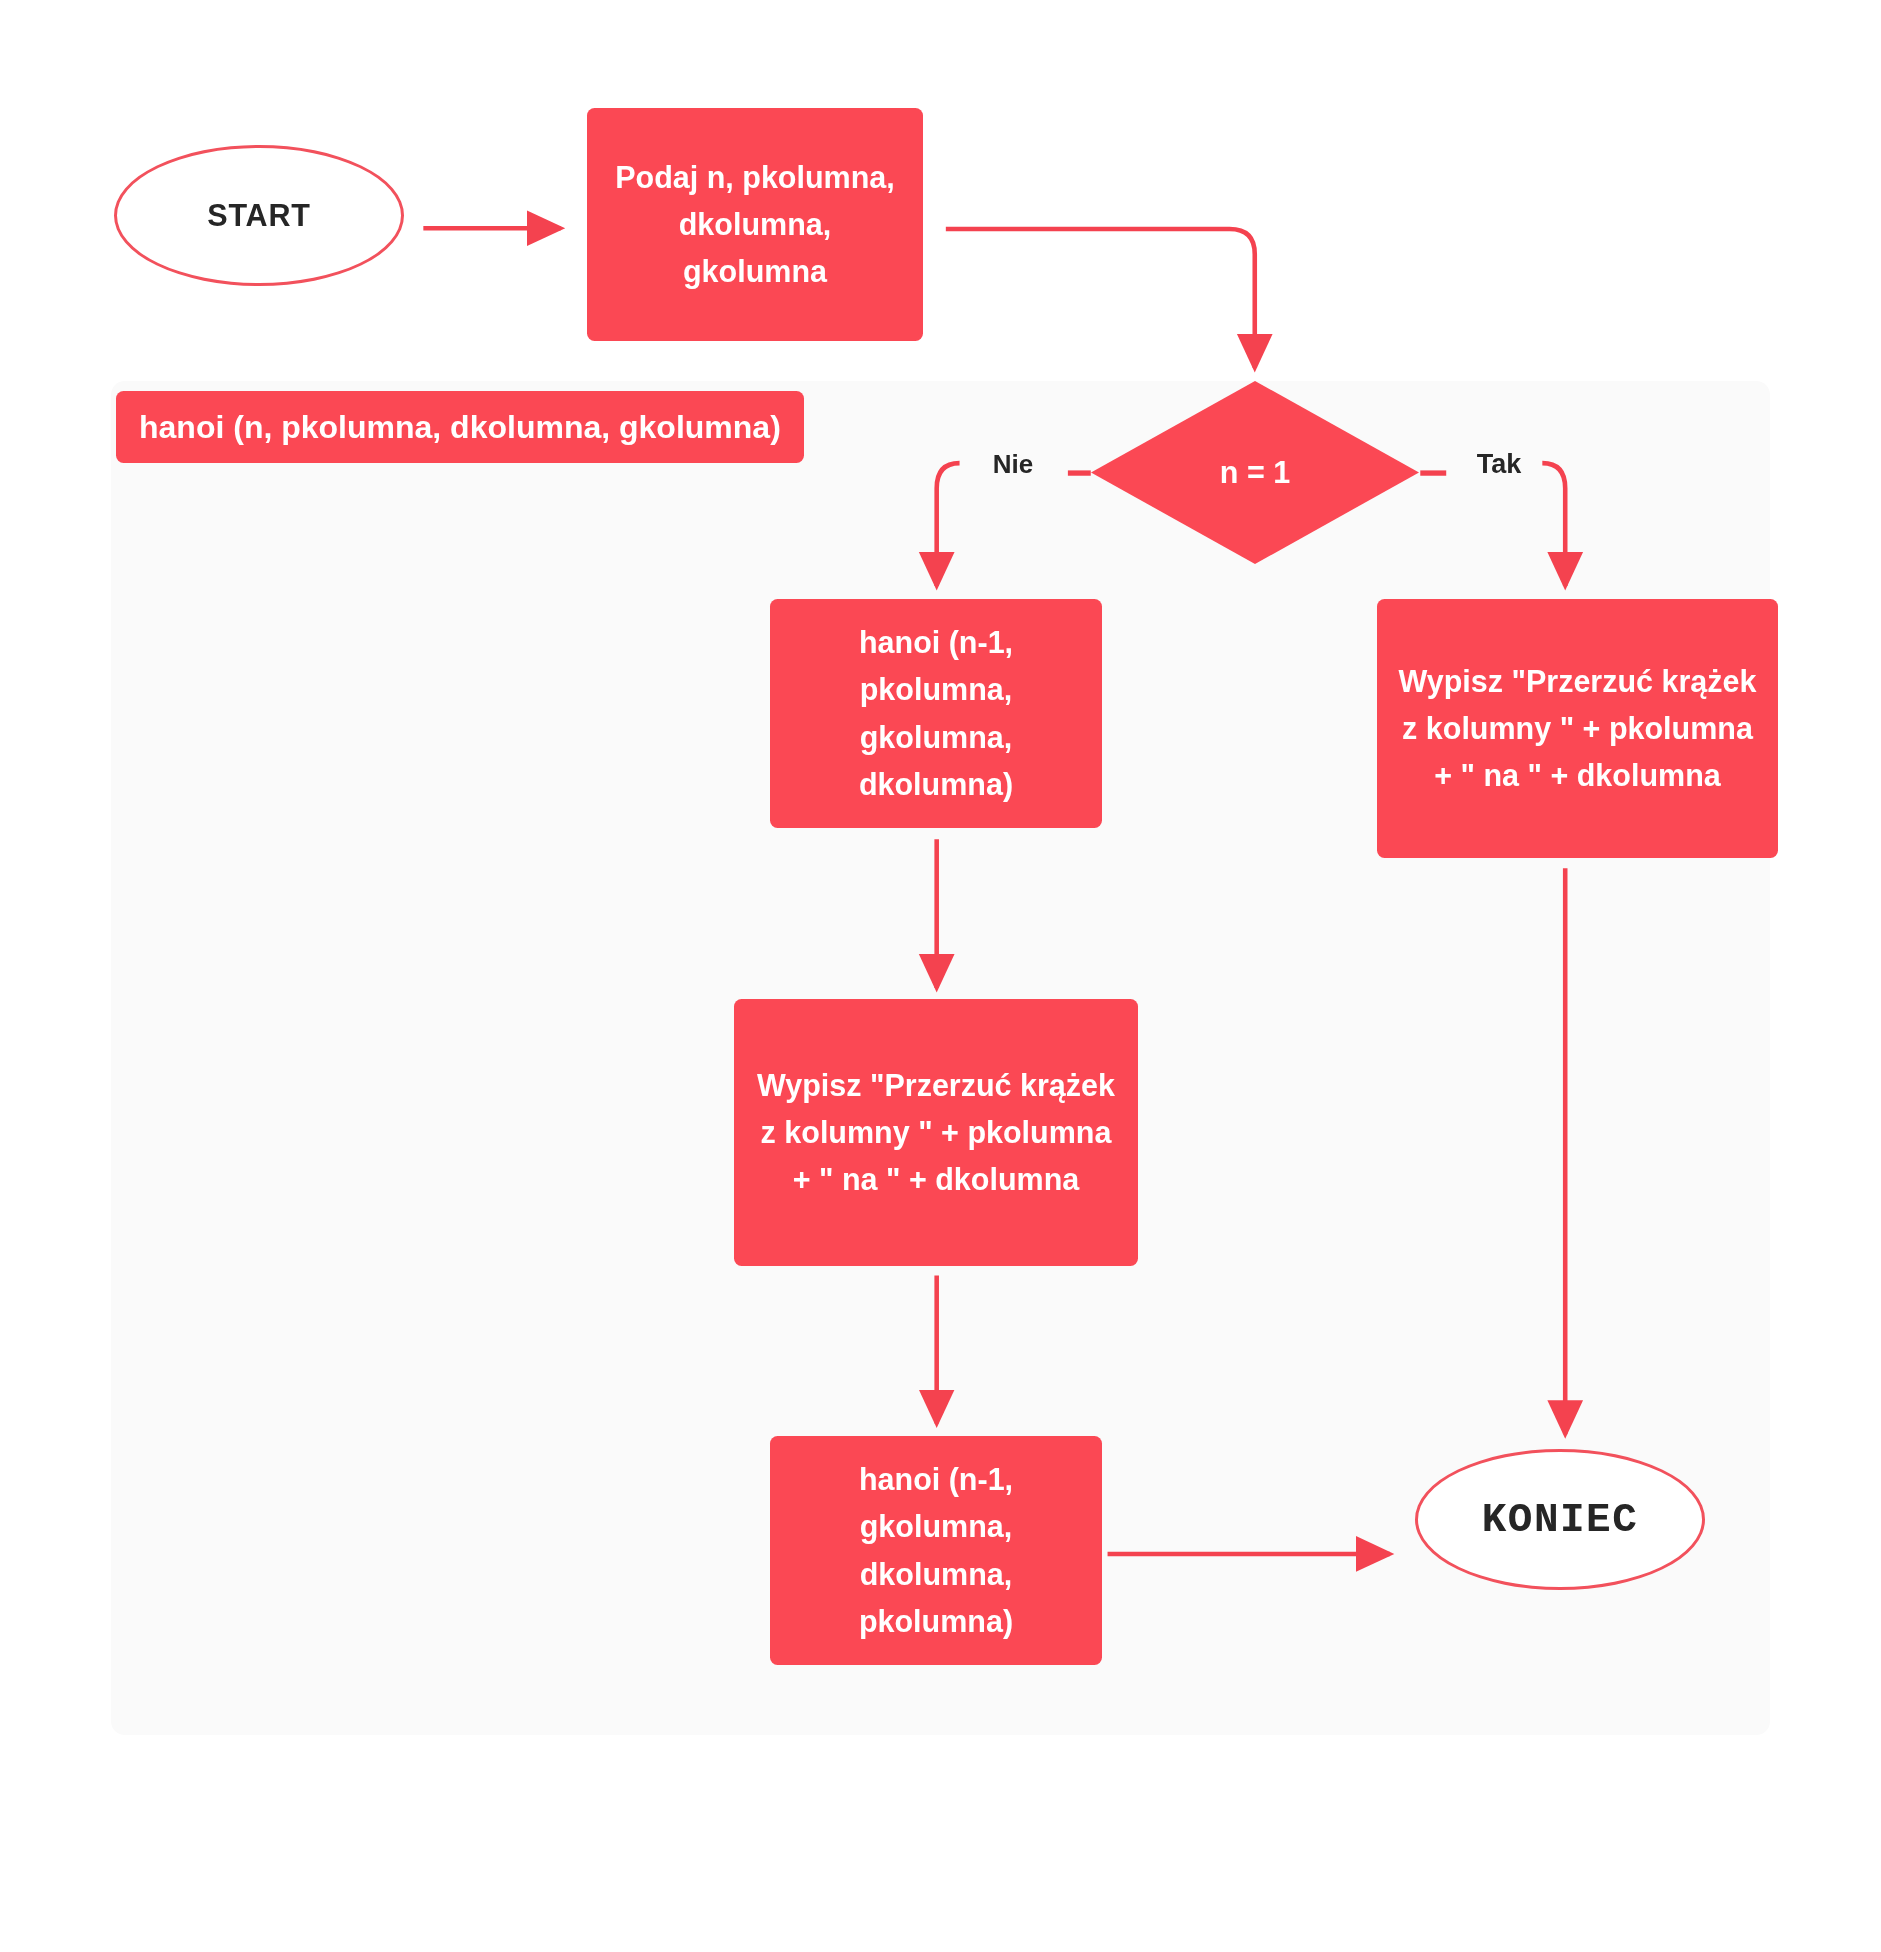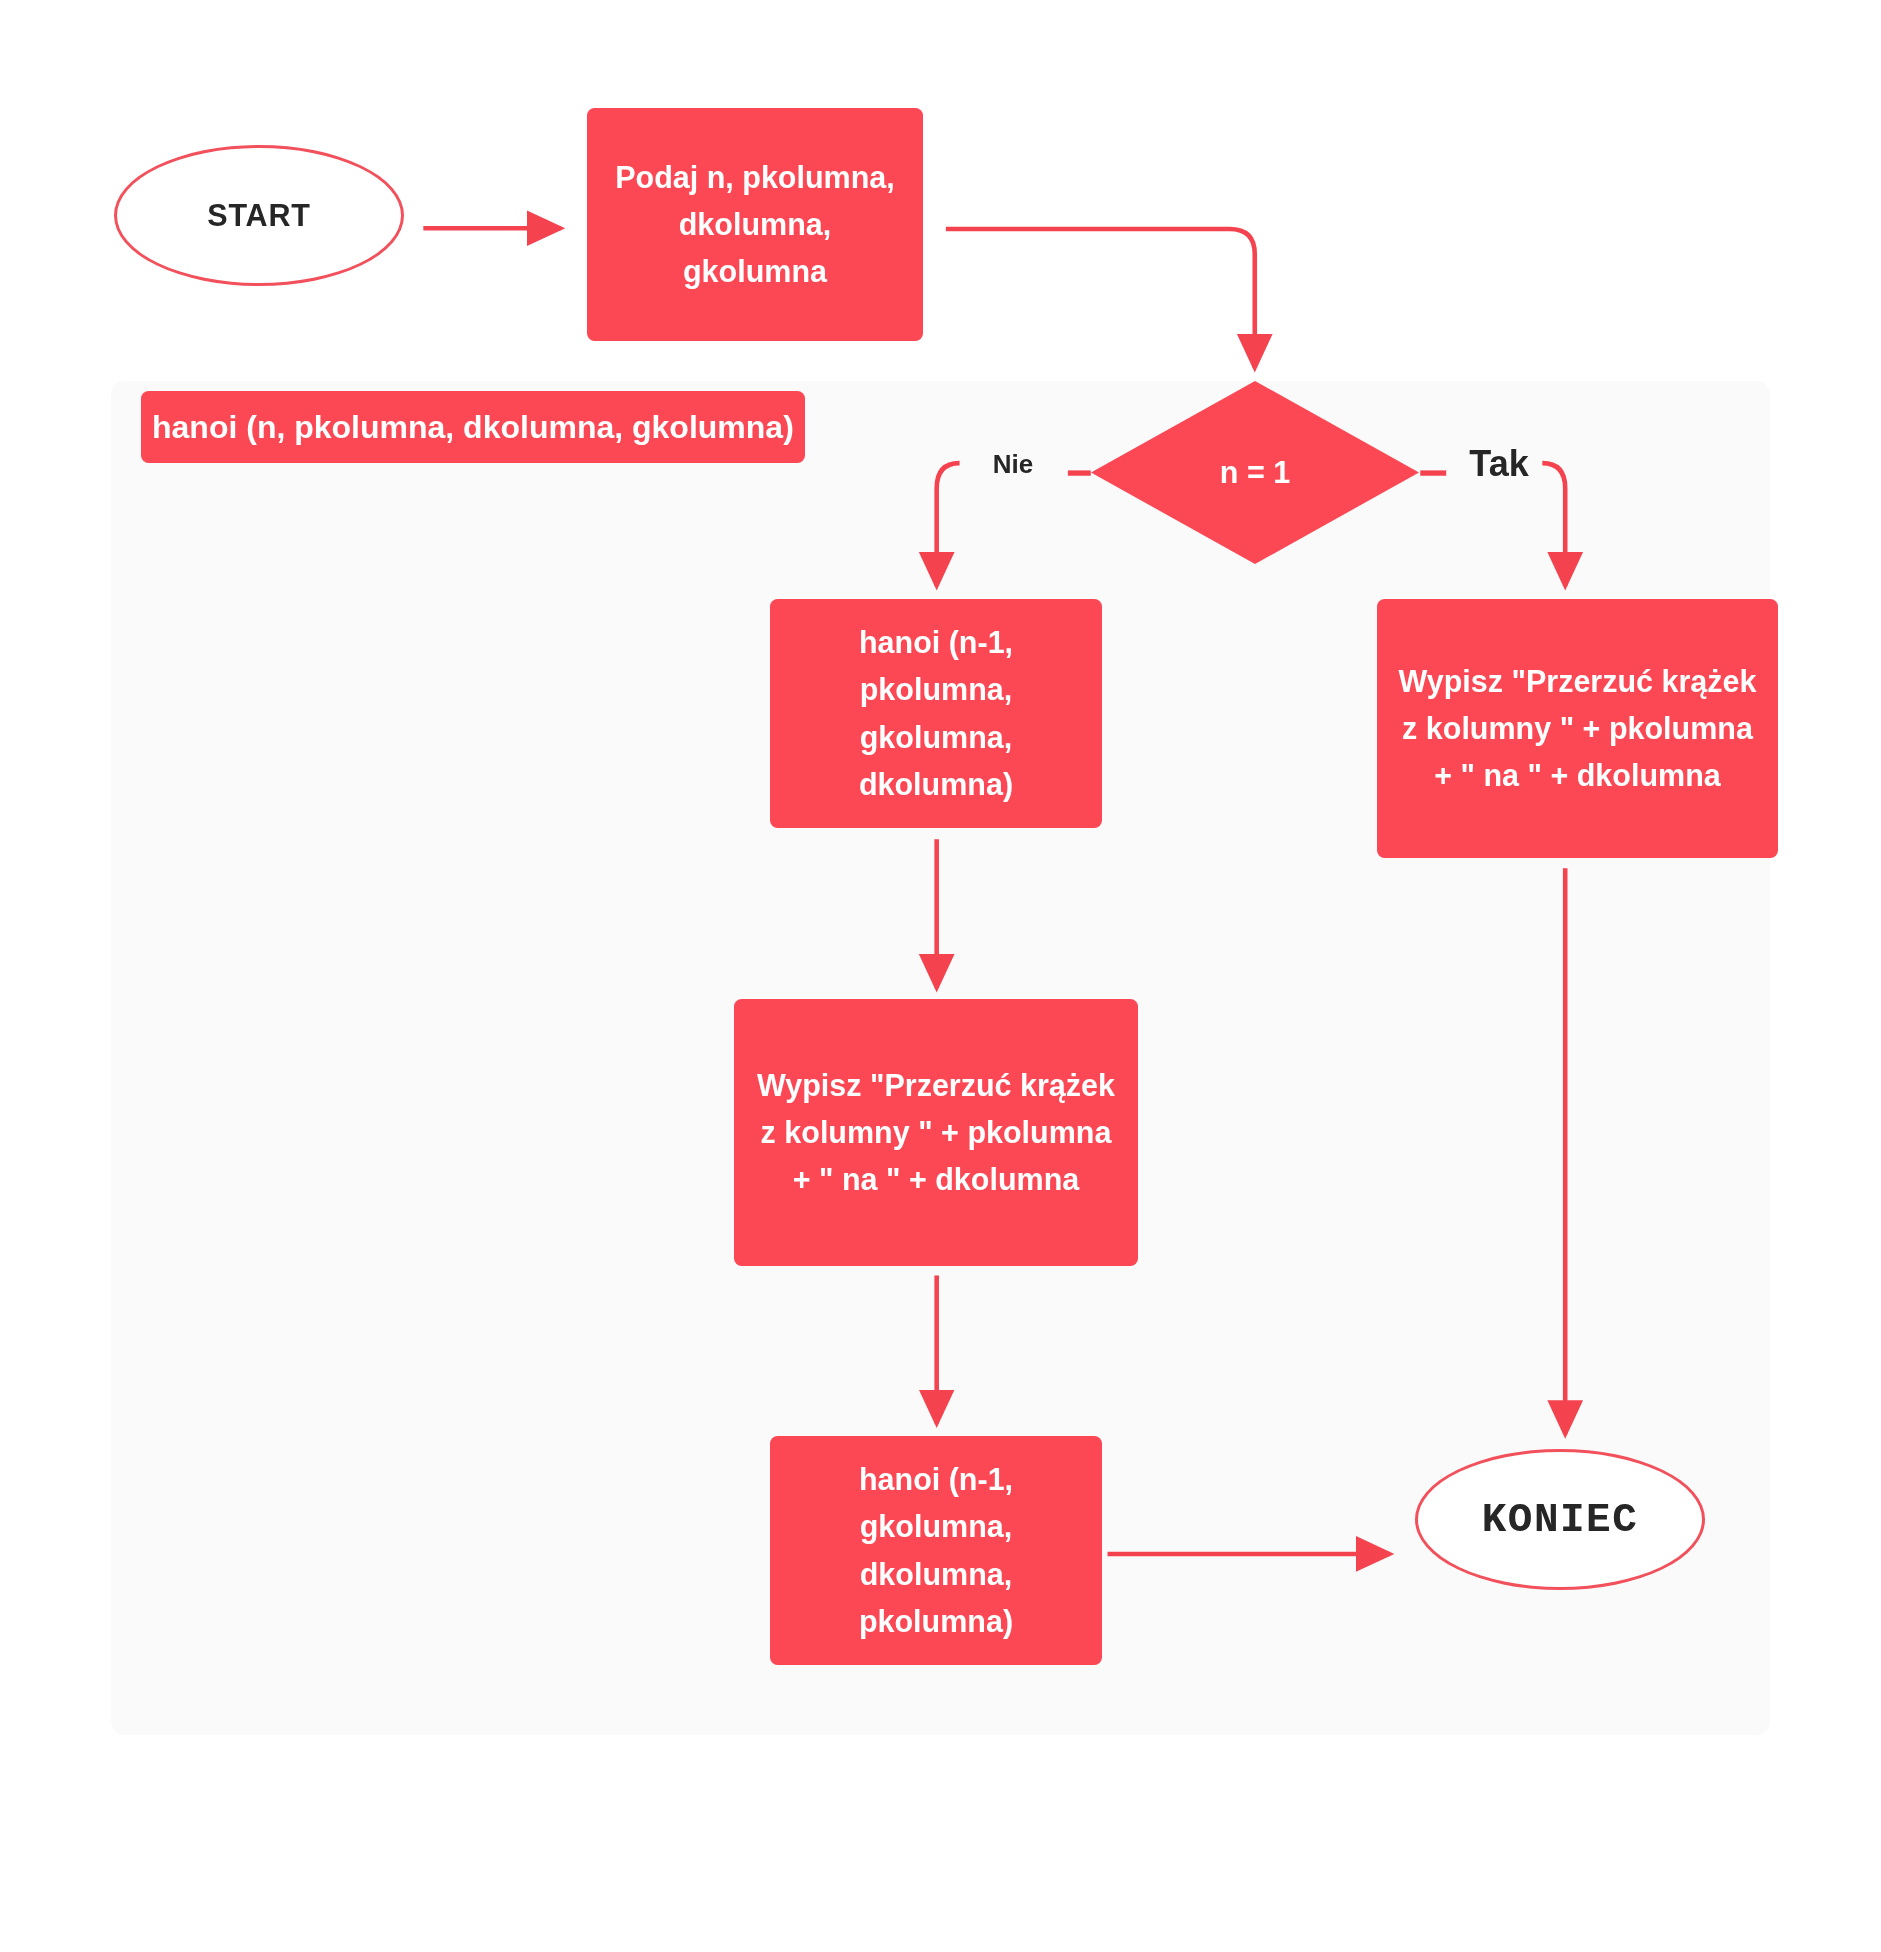--- a/index.html
+++ b/index.html
@@ -82,24 +82,23 @@
     z-index: 2;
   }
   .group-title {
     position: absolute;
     background: #fb4854;
     color: #ffffff;
     font-weight: bold;
     border-radius: 7.6px;
     display: flex;
     align-items: center;
-    padding: 0 11px;
+    padding: 0 23px;
     box-sizing: border-box;
     white-space: nowrap;
-    margin-left: 25px;
   }
   .edge-label {
     position: absolute;
     color: #262626;
     font-weight: bold;
     display: flex;
     align-items: center;
     justify-content: center;
     white-space: nowrap;
   }
@@ -119,21 +118,21 @@
   #node-start      { left: 114px;  top: 145px;  width: 290px;  height: 141px; font-size: 30.5px; letter-spacing: 0.8px;}
   #node-input      { left: 587px;  top: 108px;  width: 336px;  height: 233px; font-size: 30.5px; }
   #node-decision   { left: 1091px; top: 381px;  width: 328px;  height: 183px; font-size: 30.5px; text-align: center; }
   #node-hanoi1     { left: 770px; top: 599px;  width: 332px;  height: 229px; font-size: 30.5px; }
   #node-wypisz-tak { left: 1377px; top: 599px;  width: 401px;  height: 259px; font-size: 30.5px; }
   #node-wypisz-nie { left: 734px;  top: 999px; width: 404px;  height: 267px; font-size: 30.5px; }
   #node-hanoi2     { left: 770px; top: 1436px; width: 332px;  height: 229px; font-size: 30.5px; padding-left: 20px; }
   #node-koniec     { left: 1415px; top: 1449px; width: 290px;  height: 141px; font-size: 41px; letter-spacing: 1.5px;}
   #group-title-1   { left: 116px;  top: 391px;  height: 72px;  font-size: 32px; }
   #label-nie       { left: 967px; top: 441px;  width: 92px;  height: 46px;  font-size: 26px; }
-  #label-tak       { left: 1453px; top: 441px;  width: 92px;  height: 46px;  font-size: 36px; }
+  #label-tak       { left: 1453px; top: 441px;  width: 92px;  height: 46px;  font-size: 27px; }
 </style>
 </head>
 <body>
 
 <div id="canvas">
 
   <div class="group-panel"></div>
 
   <svg id="edges" viewBox="0 0 2466 2560" width="1881" height="1953" xmlns="http://www.w3.org/2000/svg">
     <defs>

